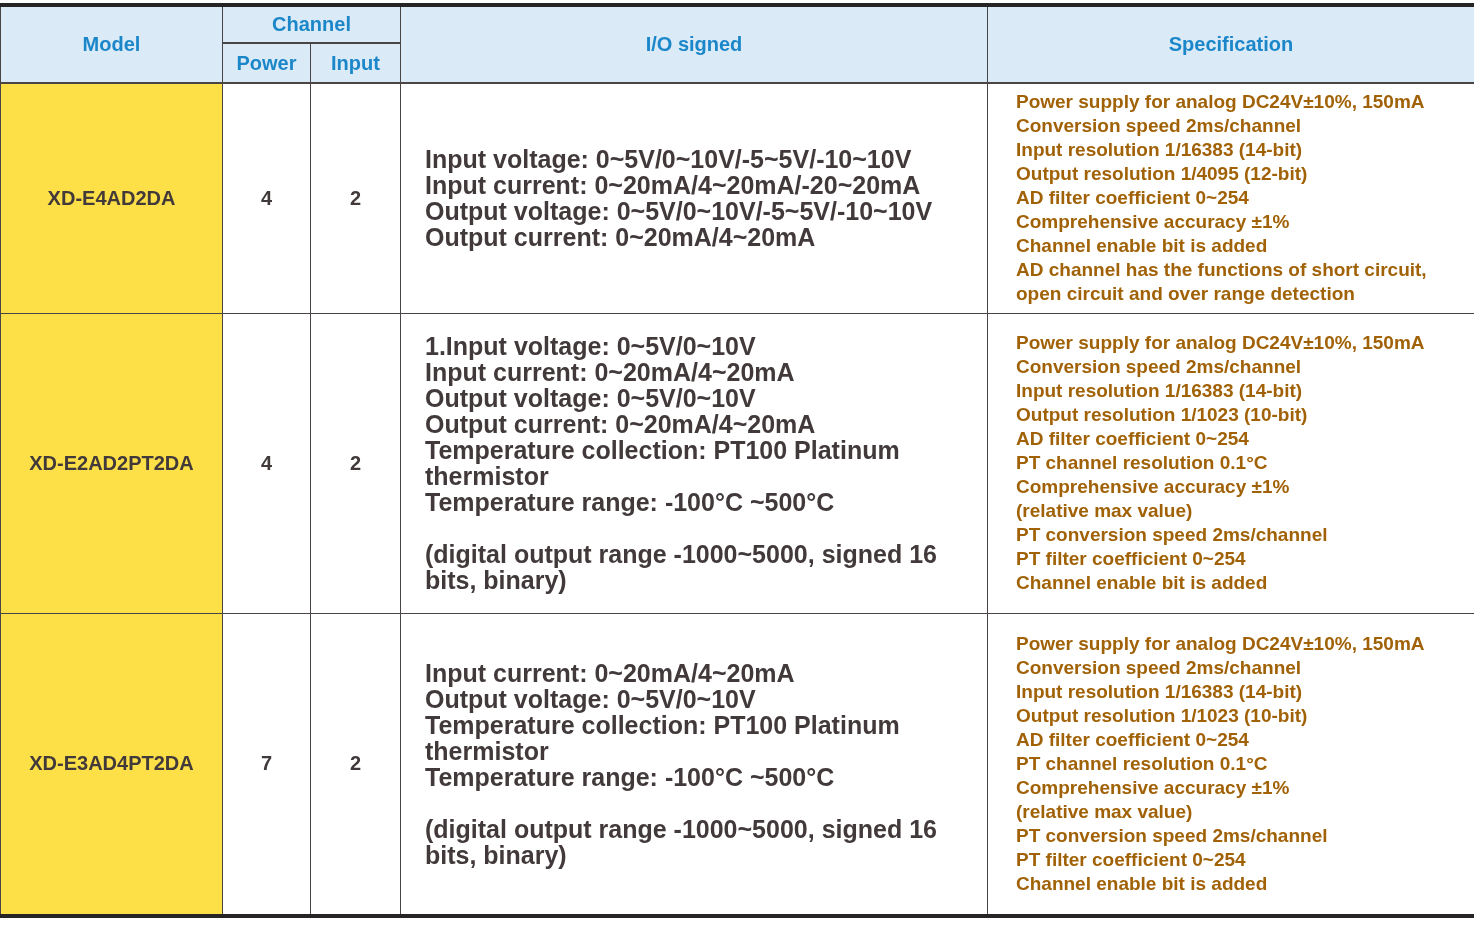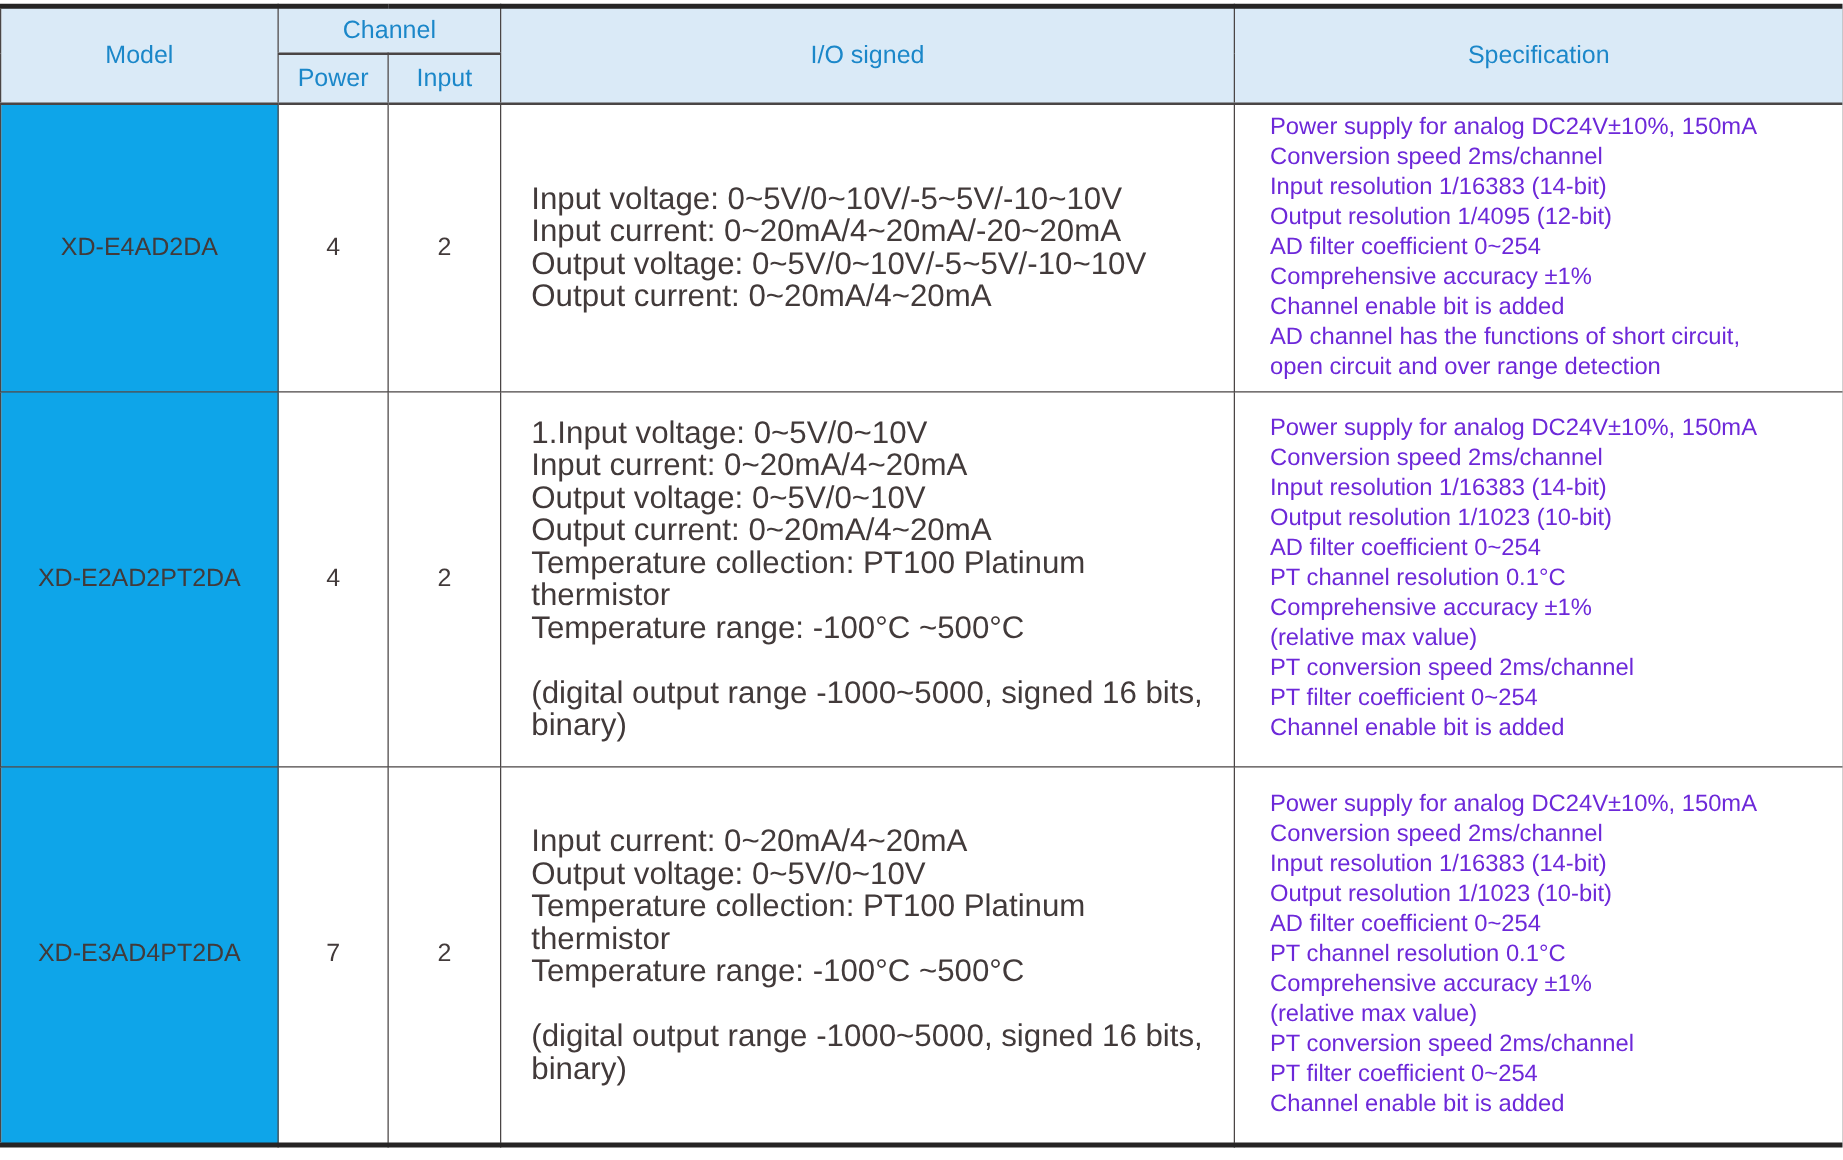--- a/index.html
+++ b/index.html
@@ -26,35 +26,35 @@
   }
   col.c-model  { width: 222px; }
   col.c-input  { width: 88px; }
   col.c-output { width: 90px; }
   col.c-signal { width: 587px; }
   col.c-spec   { width: 487px; }
 
   th, td {
     border: 1px solid #4a4545;
     box-sizing: border-box;
-    font-weight: normal;
+    font-weight: bold;
   }
   thead th {
     background: #daeaf7;
     color: #1b87c9;
     font-size: 20px;
     text-align: center;
     vertical-align: middle;
     border-bottom-width: 2px;
   }
   tr.hdr-top th { height: 38px; }
   tr.hdr-sub th { height: 40px; }
 
   td.model-cell {
-    background: #0ea5e9;
+    background: #fde047;
     color: #423a3a;
     font-size: 20px;
     text-align: center;
     vertical-align: middle;
   }
   td.num-cell {
     color: #423a3a;
     font-size: 20px;
     text-align: center;
     vertical-align: middle;
@@ -63,21 +63,21 @@
   td.signal-cell {
     color: #423a3a;
     font-size: 25px;
     line-height: 26px;
     vertical-align: middle;
     padding: 6px 10px 6px 24px;
     white-space: pre-line;
     background: #ffffff;
   }
   td.spec-cell {
-    color: #6d28d9;
+    color: #a16207;
     font-size: 19px;
     line-height: 24px;
     vertical-align: middle;
     padding: 6px 0 6px 28px;
     white-space: pre-line;
     background: #ffffff;
   }
   tr.row-1 { height: 230px; }
   tr.row-2 { height: 300px; }
   tr.row-3 { height: 303px; }

